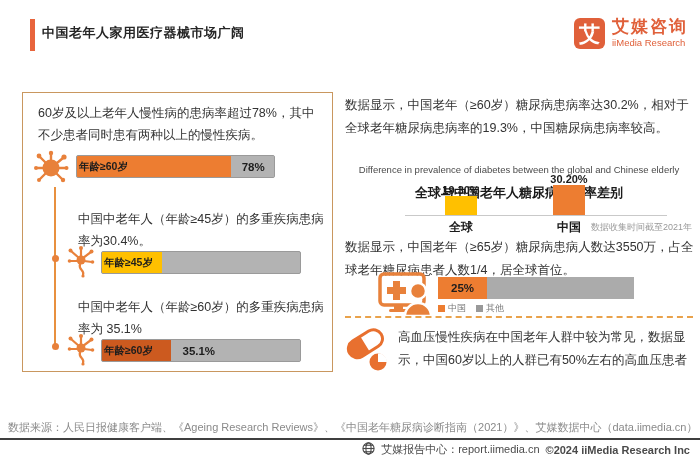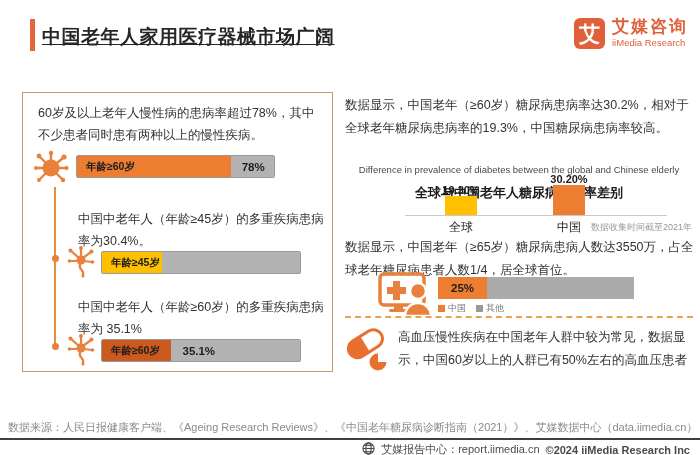--- a/index.html
+++ b/index.html
@@ -2,37 +2,37 @@
 <html><head>
 <meta charset="utf-8">
 <style>
   html,body{margin:0;padding:0;background:#fff;}
   *{box-sizing:border-box;}
   body{font-family:"Liberation Sans","DejaVu Sans",sans-serif;color:#333;}
   #canvas{position:relative;width:700px;height:455px;background:#fff;overflow:hidden;}
 
   
   .accent-bar{position:absolute;left:30px;top:19px;width:5px;height:32px;background:#E8643C;}
-  .page-title{position:absolute;left:42px;top:24px;font-size:19px;font-weight:bold;color:#262626;letter-spacing:.5px;text-decoration:underline;}
+  .page-title{position:absolute;left:42px;top:24px;font-size:13px;font-weight:bold;color:#262626;letter-spacing:.5px;}
   .logo{position:absolute;right:12px;top:18px;display:flex;align-items:center;gap:7px;}
   .logo-mark{width:31px;height:31px;background:#E0603A;border-radius:6px;color:#fff;font-size:21px;font-weight:bold;
              display:flex;align-items:center;justify-content:center;}
   .logo-cn{font-size:17px;font-weight:bold;color:#E0603A;letter-spacing:2px;line-height:1.1;}
   .logo-en{font-size:9.5px;color:#E0603A;line-height:1.2;}
 
   
   .panel{position:absolute;left:22px;top:92px;width:311px;height:280px;border:1px solid #C9975F;background:#fff;}
   .panel p{position:absolute;margin:0;font-size:12.5px;line-height:1.75;color:#333;}
   .p1{left:15px;top:10px;width:284px;}
   .p2{left:55px;top:116px;width:246px;}
   .p3{left:55px;top:204px;width:246px;}
   .connector-line{position:absolute;left:31px;top:94px;width:2px;height:160px;background:#E8903F;}
   .connector-dot{position:absolute;width:7px;height:7px;border-radius:50%;background:#E8813B;left:28.5px;}
   .hbar{position:absolute;height:23px;display:flex;border:1px solid #9a9a9a;border-radius:2px;overflow:hidden;background:#B3B3B3;}
-  .hbar .seg{display:flex;align-items:center;padding-left:9px;white-space:nowrap;font-size:10.5px;font-weight:bold;color:#1d1d1d;}
+  .hbar .seg{display:flex;align-items:center;padding-left:2px;white-space:nowrap;font-size:10.5px;font-weight:bold;color:#1d1d1d;}
   .hbar .rest{flex:1;display:flex;align-items:center;padding-left:11px;font-size:11.5px;font-weight:600;color:#1d1d1d;background:#B3B3B3;}
   .seg-orange{background:#ED7D31;}
   .seg-yellow{background:#FFC000;}
   .seg-dkorange{background:#CC5A1F;}
   .bar1{left:53px;top:62px;width:199px;}
   .bar2{left:78px;top:158px;width:200px;}
   .bar3{left:78px;top:246px;width:200px;}
   .icon-virus{position:absolute;left:9px;top:56px;}
   .icon-neuron2{position:absolute;left:42px;top:150px;}
   .icon-neuron3{position:absolute;left:42px;top:238px;}
@@ -44,21 +44,21 @@
   .chart-title{position:absolute;left:345px;top:147px;width:348px;text-align:center;font-size:13px;font-weight:bold;color:#1a1a1a;margin-top:37px;}
   .chart-sub{position:absolute;left:340px;top:164px;width:358px;text-align:center;font-size:9.5px;color:#4a4a4a;}
   .chart-plot{position:absolute;left:405px;top:179px;width:262px;height:37px;}
   .axis{position:absolute;left:0;bottom:0;width:100%;height:1px;background:#C9C9C9;}
   .cbar{position:absolute;bottom:1px;width:32px;}
   .cbar-yellow{left:40px;background:#FFC000;}
   .cbar-orange{left:148px;background:#ED7D31;}
   .cbar-vlabel{position:absolute;width:70px;text-align:center;font-size:11px;font-weight:bold;color:#1a1a1a;}
   .vlabel-global{left:426px;top:184px;text-align:center;}
   .vlabel-china{left:534px;top:173px;}
-  .cbar-xlabel{position:absolute;top:219px;width:70px;text-align:center;font-size:12px;font-weight:normal;color:#1a1a1a;}
+  .cbar-xlabel{position:absolute;top:219px;width:70px;text-align:center;font-size:12px;font-weight:bold;color:#1a1a1a;}
   .xlabel-global{left:426px;}
   .xlabel-china{left:534px;}
   .chart-note{position:absolute;right:8px;top:221px;font-size:9px;color:#999;}
 
   .icon-monitor{position:absolute;left:378px;top:272px;}
   .sharebar{position:absolute;left:438px;top:277px;width:196px;height:22px;display:flex;background:#ABABAB;overflow:hidden;}
   .sharebar .sseg{background:#ED7D31;display:flex;align-items:center;justify-content:center;font-size:11.5px;font-weight:bold;color:#1d1d1d;}
   .legend{position:absolute;left:438px;top:302px;display:flex;align-items:center;gap:10px;font-size:9px;color:#777;}
   .legend .key{display:flex;align-items:center;gap:3px;}
   .sw{width:7px;height:7px;display:inline-block;}

